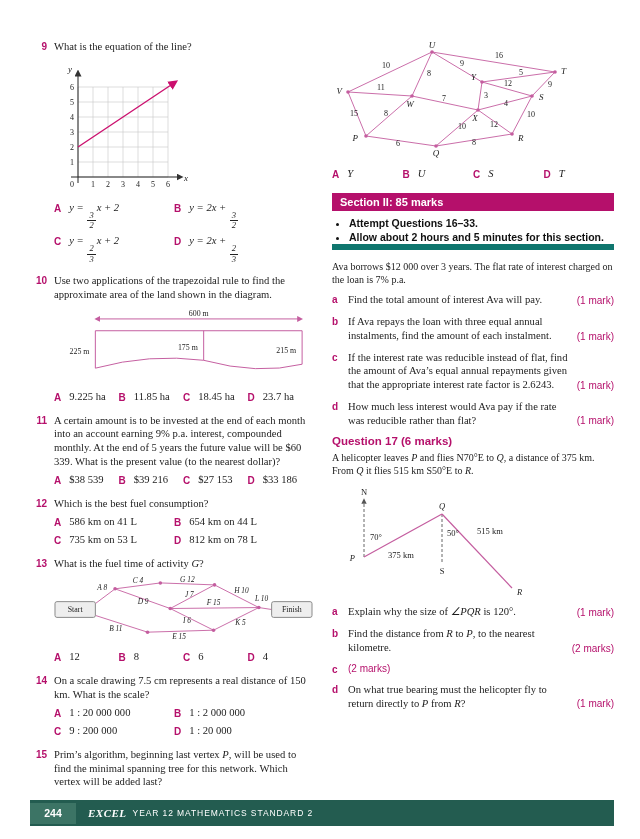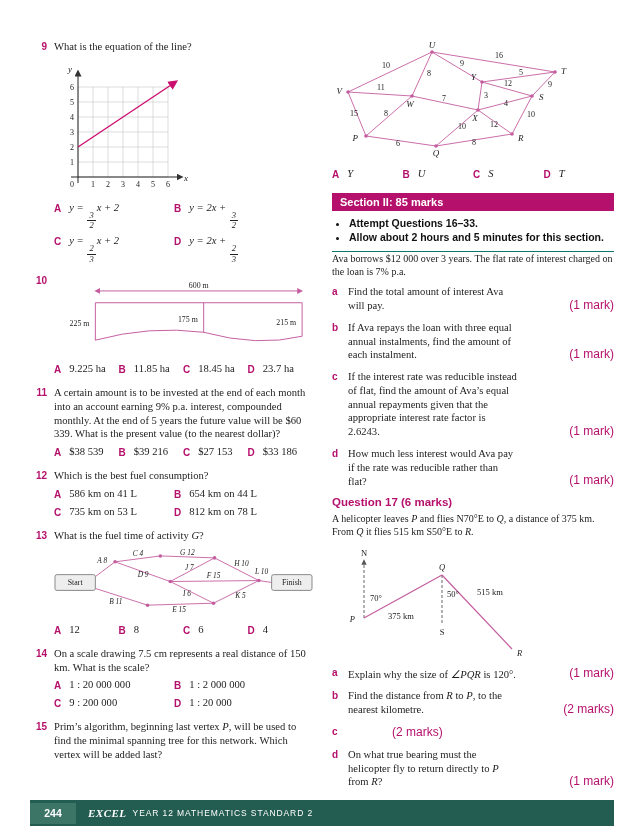--- a/index.html
+++ b/index.html
@@ -25,37 +25,37 @@
   .math { font-style:italic; }
   .ital { font-style:italic; }
   .frac { display:inline-flex; flex-direction:column; align-items:center; vertical-align:-7px;
           font-size:8.5px; line-height:1.1; margin:0 1px; font-style:italic; }
   .fn { border-bottom:0.8px solid #222; padding:0 2px; }
   .fd { padding:0 2px; }
 
   .netopts { display:flex; margin:5px 0 12px; }
   .netopts .opt { flex:1; }
 
-  .sec2 { }
+  .sec2 { margin-bottom:10px; }
   .sec2bar { background:#b5106b; color:#fff; font-family:"Liberation Sans",sans-serif;
              font-weight:bold; font-size:11px; padding:3px 8px; margin-bottom:5px; }
-  .sec2body { border-bottom:1px solid #0f766e; padding-bottom:7px; }
+  .sec2body { border-bottom:6px solid #0f766e; }
   .sec2body ul { margin-left:17px; list-style:disc; }
   .sec2body li { font-family:"Liberation Sans",sans-serif; font-weight:bold; font-size:10.5px;
                  line-height:1.35; color:#111; }
 
   .qhead { color:#b5106b; font-family:"Liberation Sans",sans-serif; font-weight:bold;
            font-size:11.5px; margin-bottom:4px; }
   .intro { font-size:10px; line-height:1.3; margin-bottom:7px; }
   .part { display:flex; align-items:flex-end; margin-bottom:8px; }
   .plab { flex:none; width:16px; color:#b5106b; font-family:"Liberation Sans",sans-serif;
           font-weight:bold; font-size:10px; align-self:flex-start; padding-top:1px; }
   .ptxt { flex:1; font-size:10.6px; line-height:1.3; padding-right:6px; }
-  .pmk { flex:none; color:#b5106b; font-family:"Liberation Sans",sans-serif; font-size:12px;
-         white-space:nowrap; padding-bottom:1px;margin-left:44px; }
+  .pmk { flex:none; color:#b5106b; font-family:"Liberation Sans",sans-serif; font-size:10px;
+         white-space:nowrap; padding-bottom:1px; }
 
   .footer { position:absolute; left:30px; right:26px; top:800px; height:26px; background:#235c50;
             display:flex; align-items:center; }
   .pagebox { width:46px; height:21px; background:#3c7465; color:#fff; display:flex; align-items:center;
              justify-content:center; font-family:"Liberation Sans",sans-serif; font-weight:bold; font-size:10.5px; }
   .brand { color:#fff; font-family:"Liberation Serif",serif; font-style:italic; font-weight:bold;
            font-size:11px; margin-left:12px; letter-spacing:0.5px; }
   .series { color:#fff; font-family:"Liberation Sans",sans-serif; font-size:8.5px; letter-spacing:0.9px; margin-left:6px; }
 
   svg text { font-family:"Liberation Serif",serif; fill:#1c1c1c; }
@@ -149,20 +149,21 @@
                     <span class="fd">3</span>
                   </span><span></span></span>
           </div>
         </div>
       </div>
     </section>
 
     <section class="q">
       <span class="qnum">10</span>
       <div class="qbody">
+        <p class="qtext">Use two applications of the trapezoidal rule to find the approximate area of the land shown in the diagram.</p>
         <svg class="dg" width="256" height="79" viewBox="0 0 260 80">
           <defs>
             <marker id="mDim" markerWidth="6" markerHeight="6" refX="3" refY="3" orient="auto-start-reverse">
                   <path d="M0,0L6,3L0,6z" fill="#c45d9f"></path>
                 </marker>
           </defs>
           <line class="pinkline" x1="44" y1="12" x2="250" y2="12" marker-start="url(#mDim)" marker-end="url(#mDim)"></line>
           <g>
             <line class="pinkline" x1="42" y1="24" x2="252" y2="24"></line>
             <line class="pinkline" x1="42" y1="24" x2="42" y2="62"></line>

